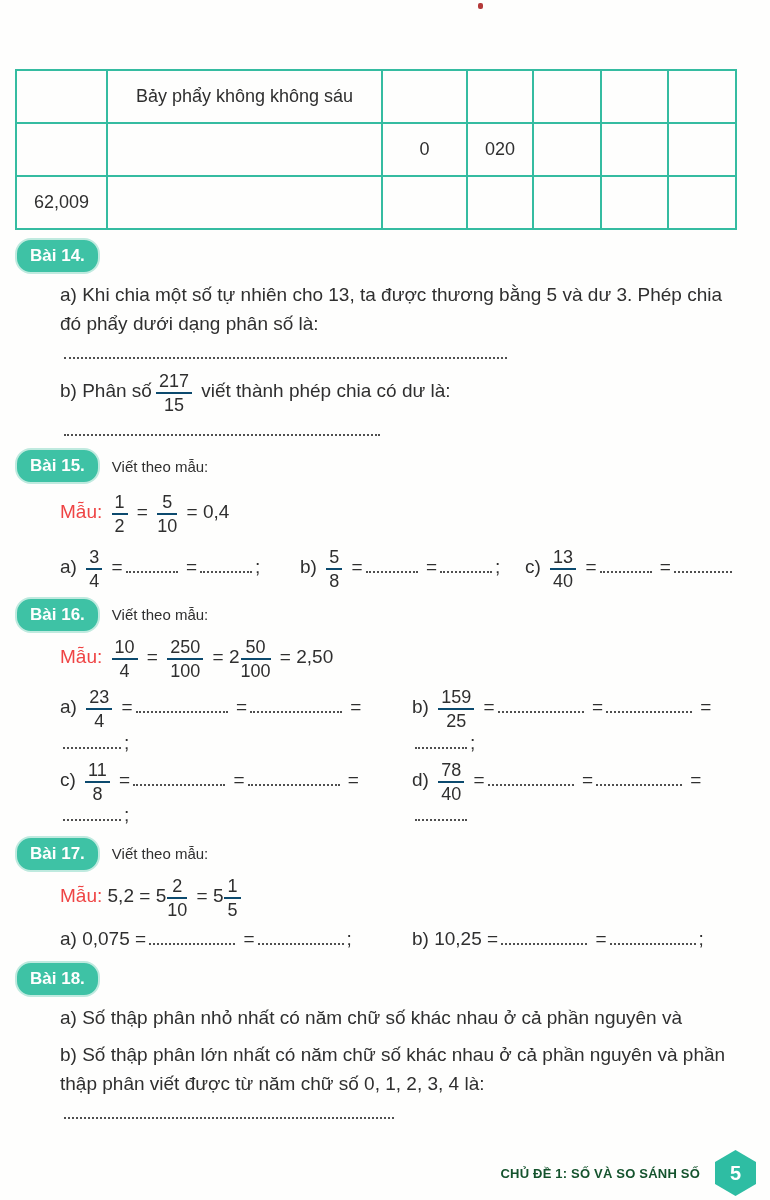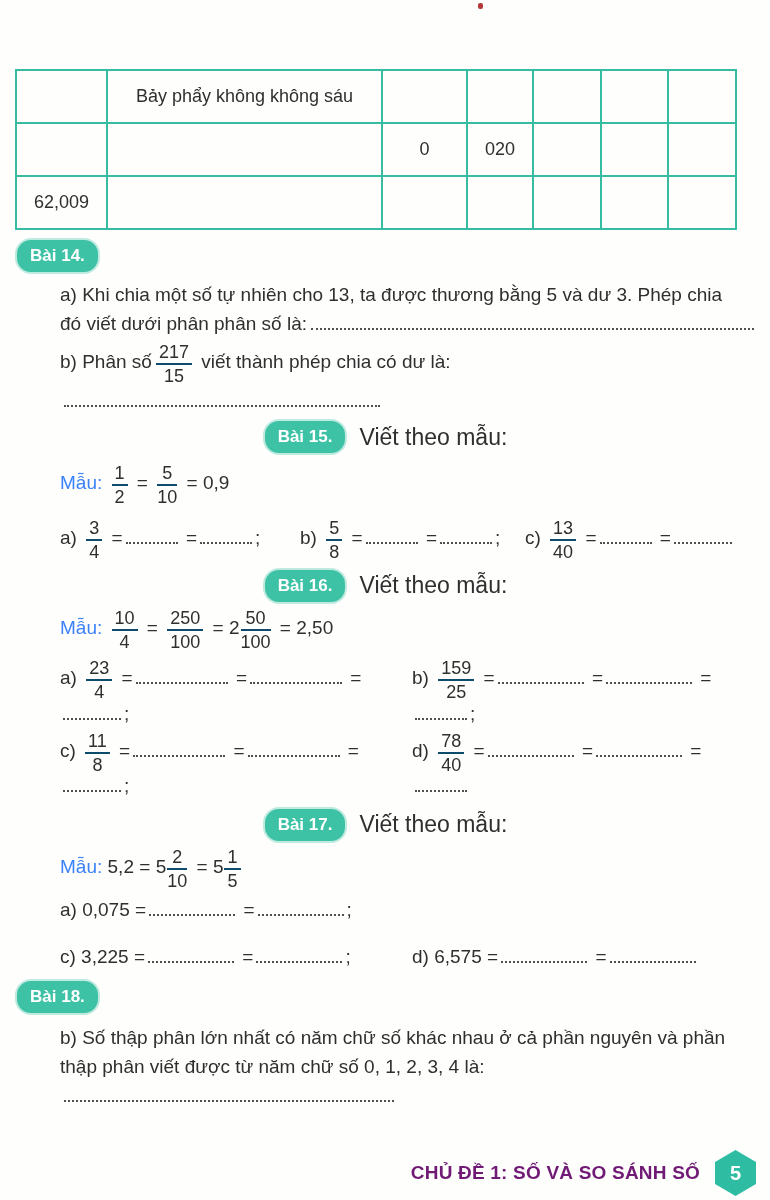--- a/index.html
+++ b/index.html
@@ -9,26 +9,26 @@
 
   
   table.grid{border-collapse:collapse;table-layout:fixed;margin-top:69px;}
   .grid td{border:2px solid #35bca1;height:49px;text-align:center;vertical-align:middle;
            font-size:18px;color:#2f2f2f;overflow:hidden;white-space:nowrap;}
 
   
   .badge{display:inline-block;background:#3ec2a5;color:#fff;font-weight:bold;
          font-size:17px;line-height:1;padding:7px 13px 8px;border-radius:16px;
          border:2px solid #bfeadf;white-space:nowrap;}
-  .hdr{display:flex;align-items:center;gap:12px;justify-content:center;}
-  .hdr .after-badge{font-size:23px;}
+  .hdr{display:flex;align-items:center;gap:12px;}
+  .hdr .after-badge{font-size:15px;}
 
   .line{font-size:19px;line-height:29px;}
   .ind{padding-left:45px;}
-  .mau{color:#3b82f6;}
+  .mau{color:#ef4444;}
 
   
   .frac{display:inline-block;vertical-align:middle;text-align:center;
         font-size:18px;line-height:1.12;margin:2px 4px 0;}
   .frac .num{display:block;border-bottom:2px solid #0c4a6e;padding:0 3px 1px;}
   .frac .den{display:block;padding-top:1px;}
   .mixed .frac{margin-left:1px;}
 
   
   .blank{display:inline-block;height:10px;border-bottom:2px dotted #4f4f4f;
@@ -44,21 +44,21 @@
   .col225{width:225px;flex:none;}
   .col352{width:352px;flex:none;}
 
   
   .s14{margin-top:8px;}
   .mt2{margin-top:2px}.mt4{margin-top:4px}.mt6{margin-top:6px}.mt8{margin-top:8px}
   .mt10{margin-top:10px}.mt18{margin-top:18px}
 
   
   .footer{position:absolute;top:1150px;right:14px;display:flex;align-items:center;gap:15px;}
-  .footer-title{color:#701a75;font-weight:bold;font-size:19px;letter-spacing:.2px;}
+  .footer-title{color:#14532d;font-weight:bold;font-size:13px;letter-spacing:.2px;}
   .hex{width:41px;height:46px;background:#2ebda3;color:#fff;font-weight:bold;font-size:20px;
        display:flex;align-items:center;justify-content:center;
        clip-path:polygon(50% 0%,100% 26%,100% 74%,50% 100%,0% 74%,0% 26%);}
   .speck{position:absolute;left:478px;top:3px;width:5px;height:6px;background:#b43a3a;border-radius:2px;}
 </style>
 </head>
 <body>
 
 <div class="page">
   <div class="speck"></div>
@@ -102,39 +102,39 @@
           <td></td>
           <td></td>
           <td></td>
         </tr>
       </tbody>
     </table>
 
     <div class="s14">
       <div><span class="badge">Bài 14.</span></div>
       <div class="line ind mt6">a) Khi chia một số tự nhiên cho 13, ta được thương bằng 5 và dư 3. Phép chia</div>
-      <div class="line ind"><span>đó viết dưới phân phân số là:</span><span class="leader ld445"></span></div>
+      <div class="line ind"><span>đó phẩy dưới dạng phân số là:</span><span class="leader ld445"></span></div>
       <div class="line ind fracline mt2">
         <span>b) Phân số</span><span class="frac"><span class="num">217</span><span class="den">15</span></span>
         <span>viết thành phép chia có dư là:</span><span class="leader ld318"></span>
       </div>
     </div>
 
     <div class="mt4">
       <div class="hdr">
         <span class="badge">Bài 15.</span>
         <span class="after-badge">Viết theo mẫu:</span>
       </div>
       <div class="line ind fracline mt6">
         <span class="mau">Mẫu:</span>
         <span class="frac"><span class="num">1</span><span class="den">2</span></span>
         <span>=</span>
         <span class="frac"><span class="num">5</span><span class="den">10</span></span>
         <span>=</span>
-        <span>0,9</span>
+        <span>0,4</span>
       </div>
       <div class="row2 ind mt8">
         <div class="fracline col240">
           <span>a)</span>
           <span class="frac"><span class="num">3</span><span class="den">4</span></span>
           <span>=</span><span class="blank w52"></span>
           <span>=</span><span class="blank w52"></span><span>;</span>
         </div>
         <div class="fracline col225">
           <span>b)</span>
@@ -213,39 +213,32 @@
         <span>=</span>
         <span class="mixed"><span>5</span><span class="frac"><span class="num">1</span><span class="den">5</span></span></span>
       </div>
       <div class="row2 ind mt4">
         <div class="line col352">
           <span>a)</span>
           <span>0,075</span>
           <span>=</span><span class="blank w86"></span>
           <span>=</span><span class="blank w86"></span><span>;</span>
         </div>
-      </div>
-      <div class="row2 ind mt18">
-        <div class="line col352">
-          <span>c)</span>
-          <span>3,225</span>
+        <div class="line">
+          <span>b)</span>
+          <span>10,25</span>
           <span>=</span><span class="blank w86"></span>
           <span>=</span><span class="blank w86"></span><span>;</span>
-        </div>
-        <div class="line">
-          <span>d)</span>
-          <span>6,575</span>
-          <span>=</span><span class="blank w86"></span>
-          <span>=</span><span class="blank w86"></span>
         </div>
       </div>
     </div>
 
     <div class="mt8">
       <div><span class="badge">Bài 18.</span></div>
+      <div class="line ind mt6">a) Số thập phân nhỏ nhất có năm chữ số khác nhau ở cả phần nguyên và</div>
       <div class="line ind mt8">b) Số thập phân lớn nhất có năm chữ số khác nhau ở cả phần nguyên và phần</div>
       <div class="line ind"><span>thập phân viết được từ năm chữ số 0, 1, 2, 3, 4 là:</span><span class="leader ld330"></span></div>
     </div>
 
   </div>
 
   <div class="footer">
     <span class="footer-title">CHỦ ĐỀ 1: SỐ VÀ SO SÁNH SỐ</span>
     <span class="hex">5</span>
   </div>

